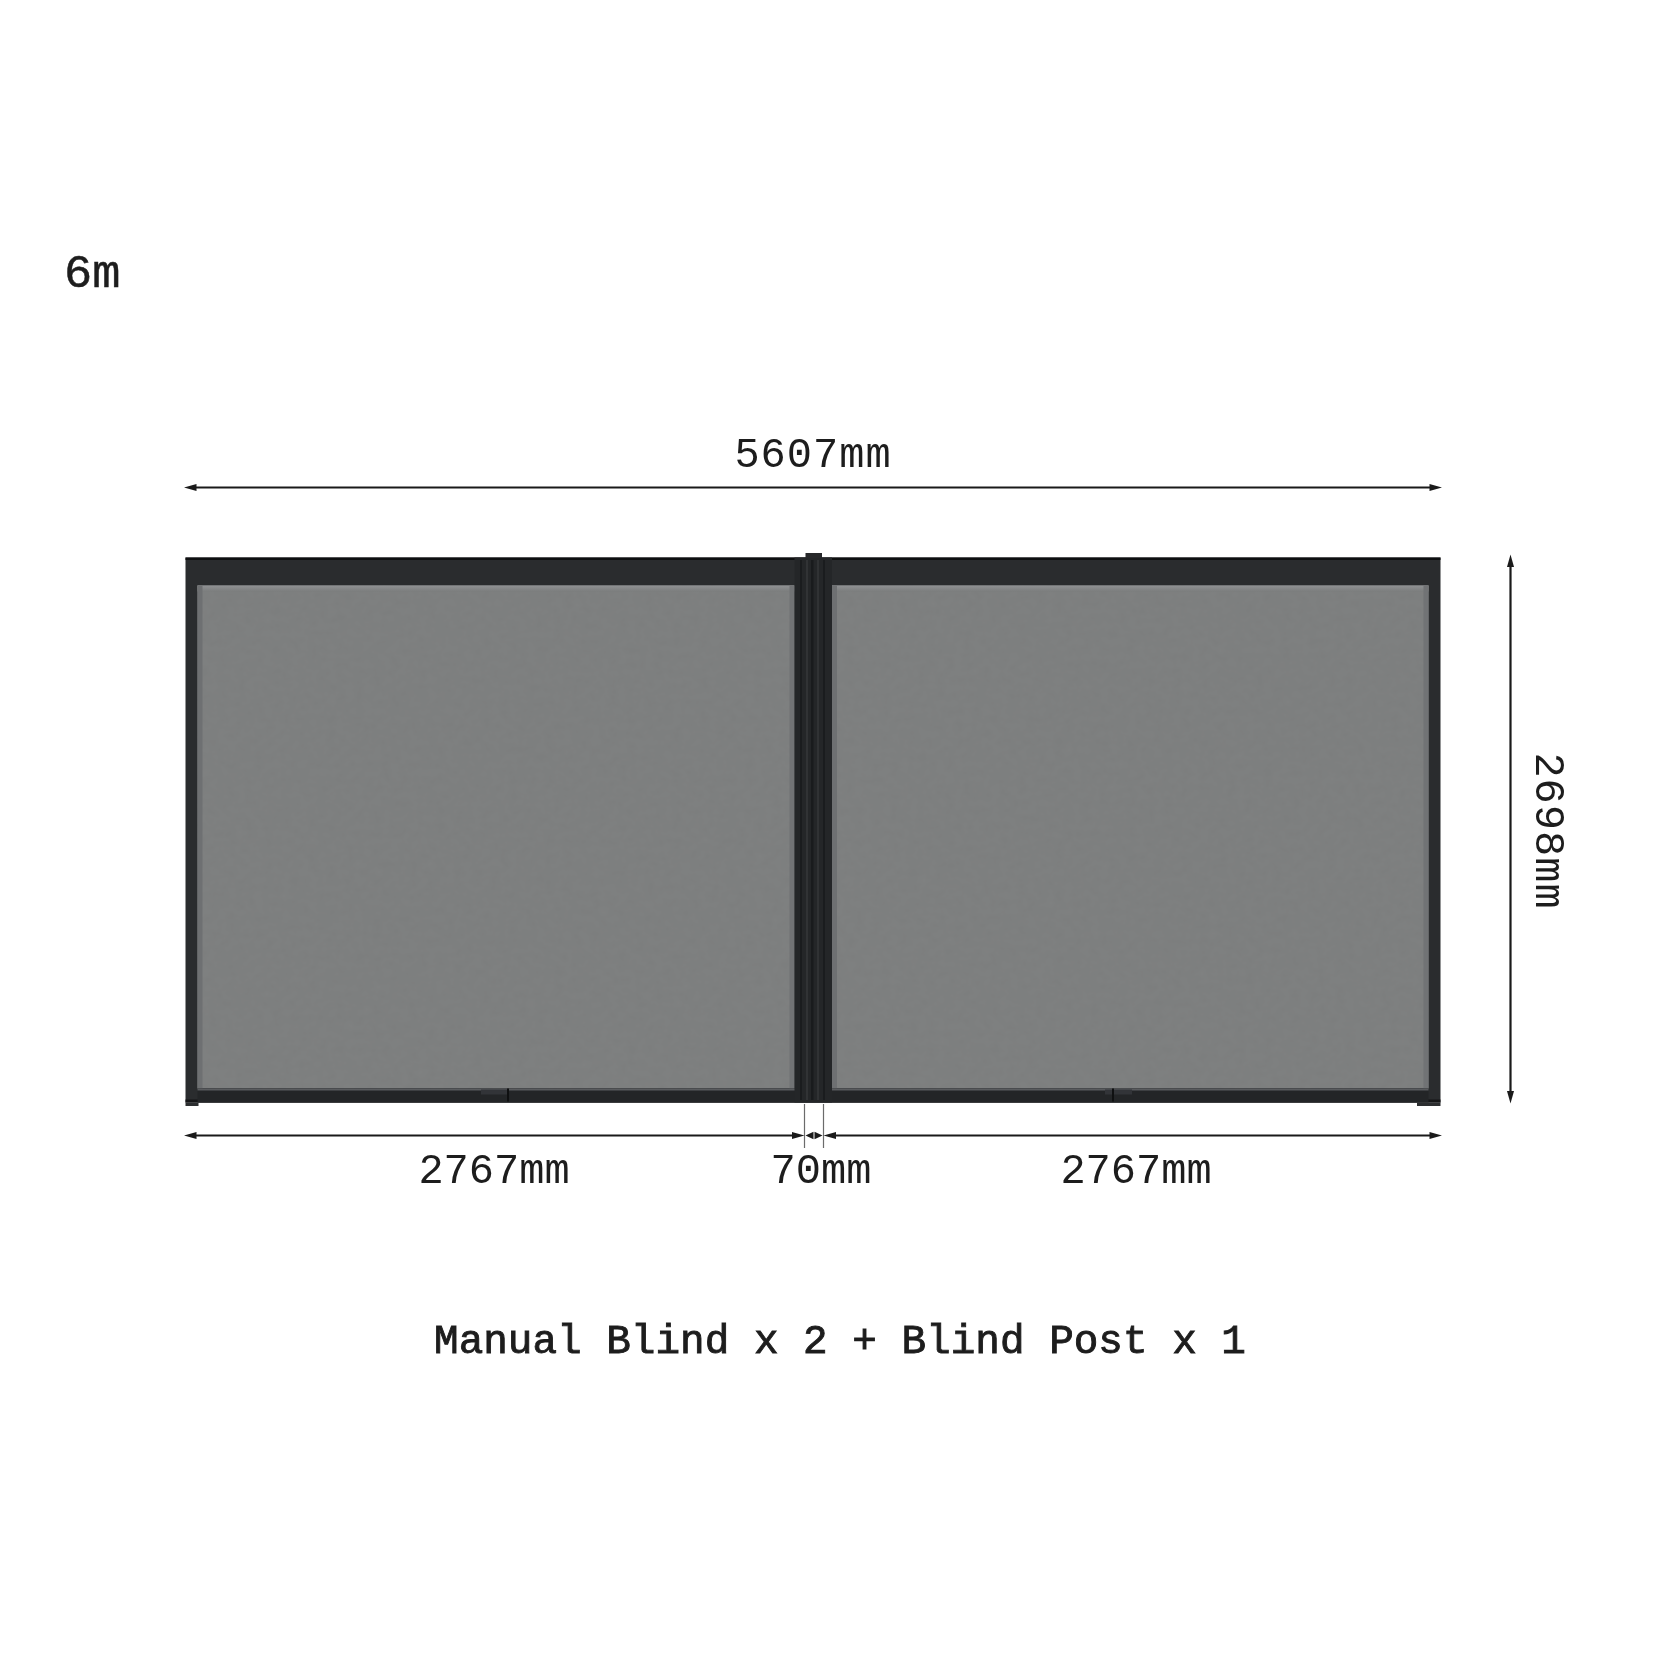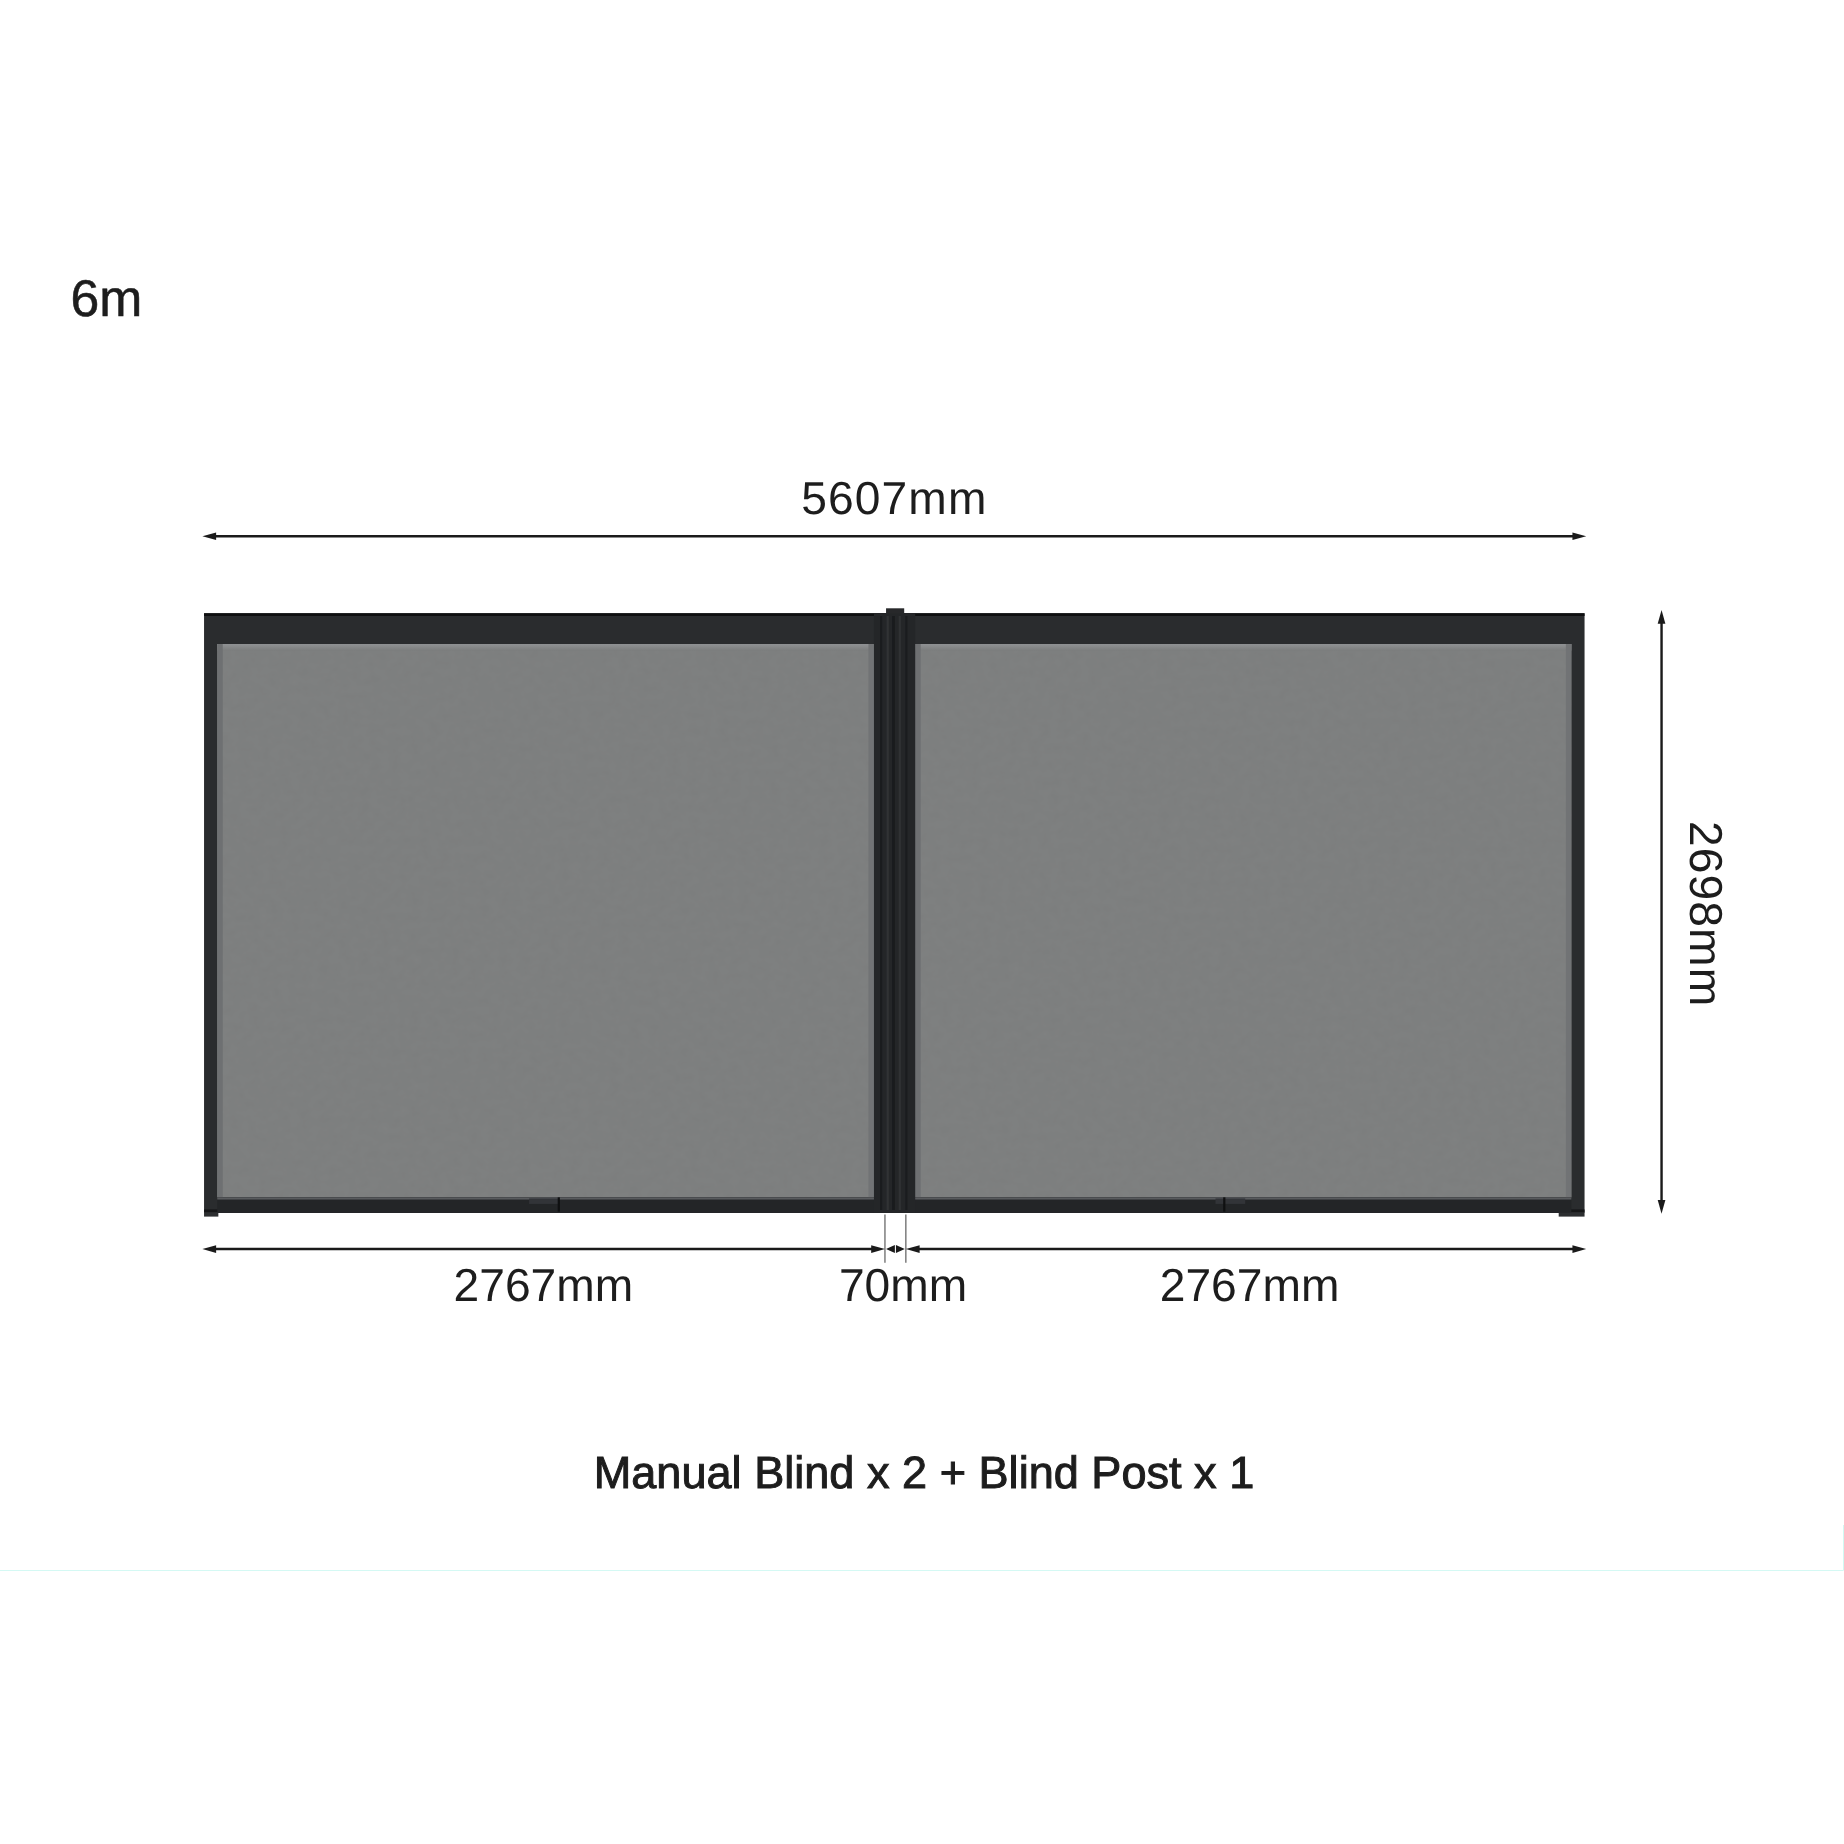--- a/index.html
+++ b/index.html
@@ -1,17 +1,17 @@
 <!DOCTYPE html>
 <html><head>
 <meta charset="utf-8">
 <style>
   html,body{margin:0;padding:0;background:#ffffff;}
-  .page{position:relative;width:1676px;height:1428px;background:#5eead4;overflow:hidden;
-        font-family:Liberation Sans, sans-serif;}
+  .page{position:relative;width:1676px;height:1608px;background:#c4b5fd;overflow:hidden;
+        font-family:Liberation Mono, monospace;}
 </style>
 </head>
 <body>
 <div class="page">
 <svg width="1676" height="1676" viewBox="0 0 1676 1676">
   <defs>
     <linearGradient id="fabricTop" x1="0" y1="0" x2="0" y2="1">
       <stop offset="0" stop-color="#909294"></stop>
       <stop offset="1" stop-color="#7b7d7d"></stop>
     </linearGradient>

